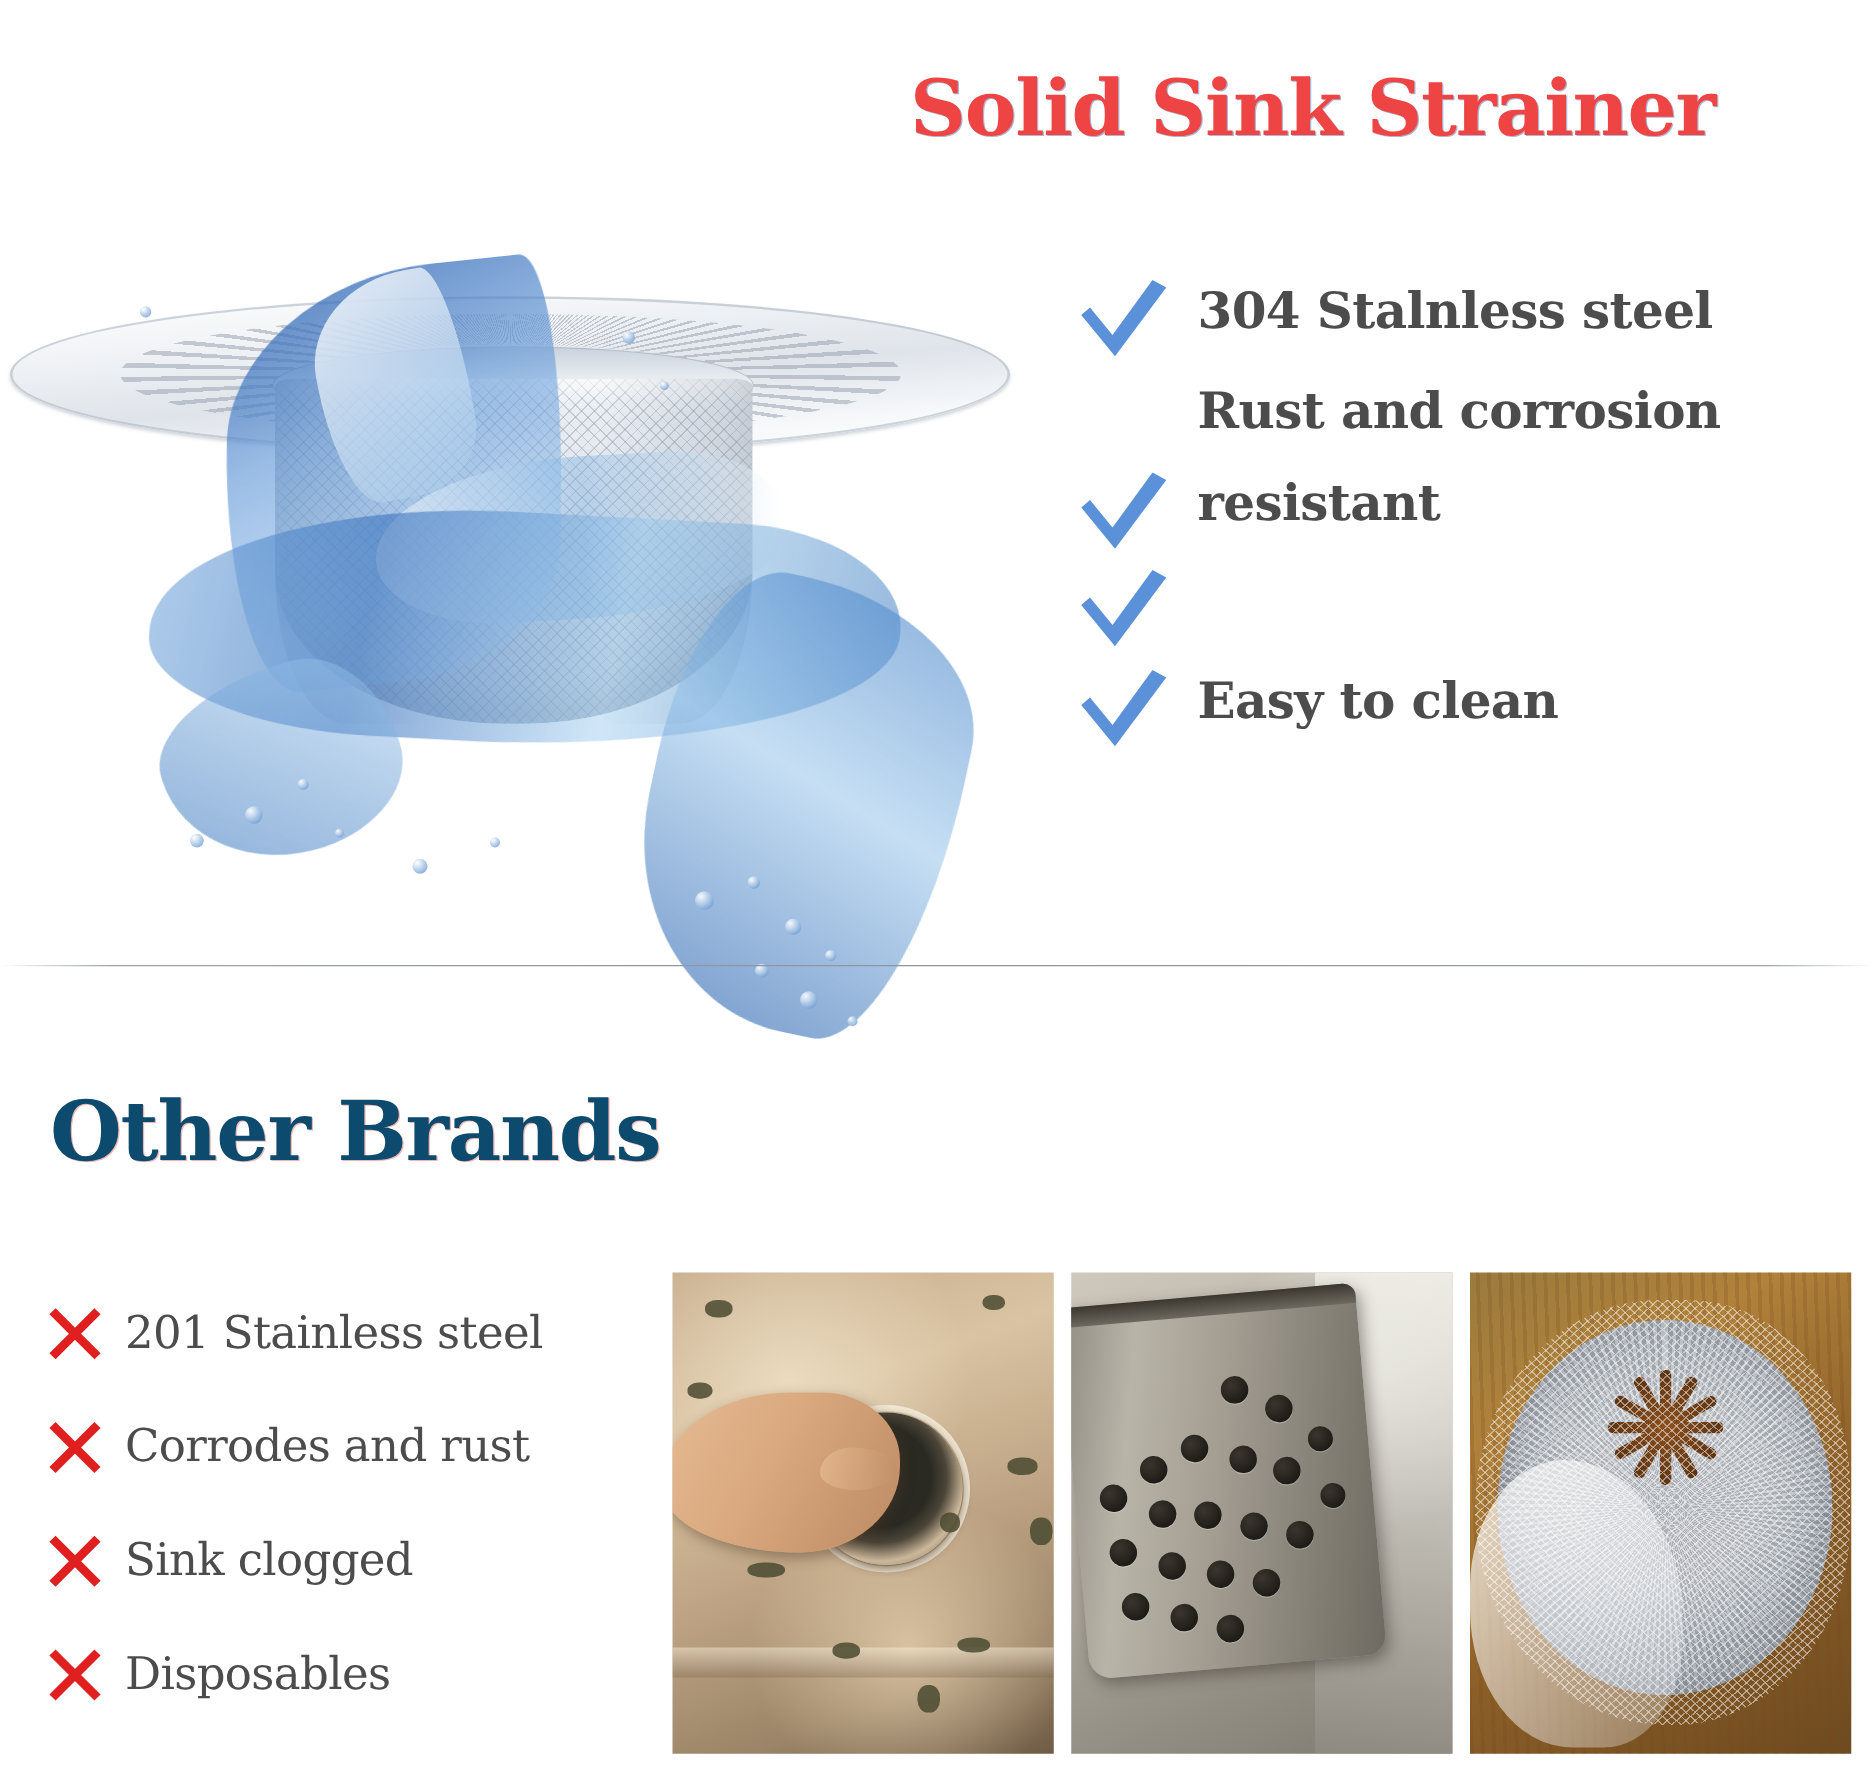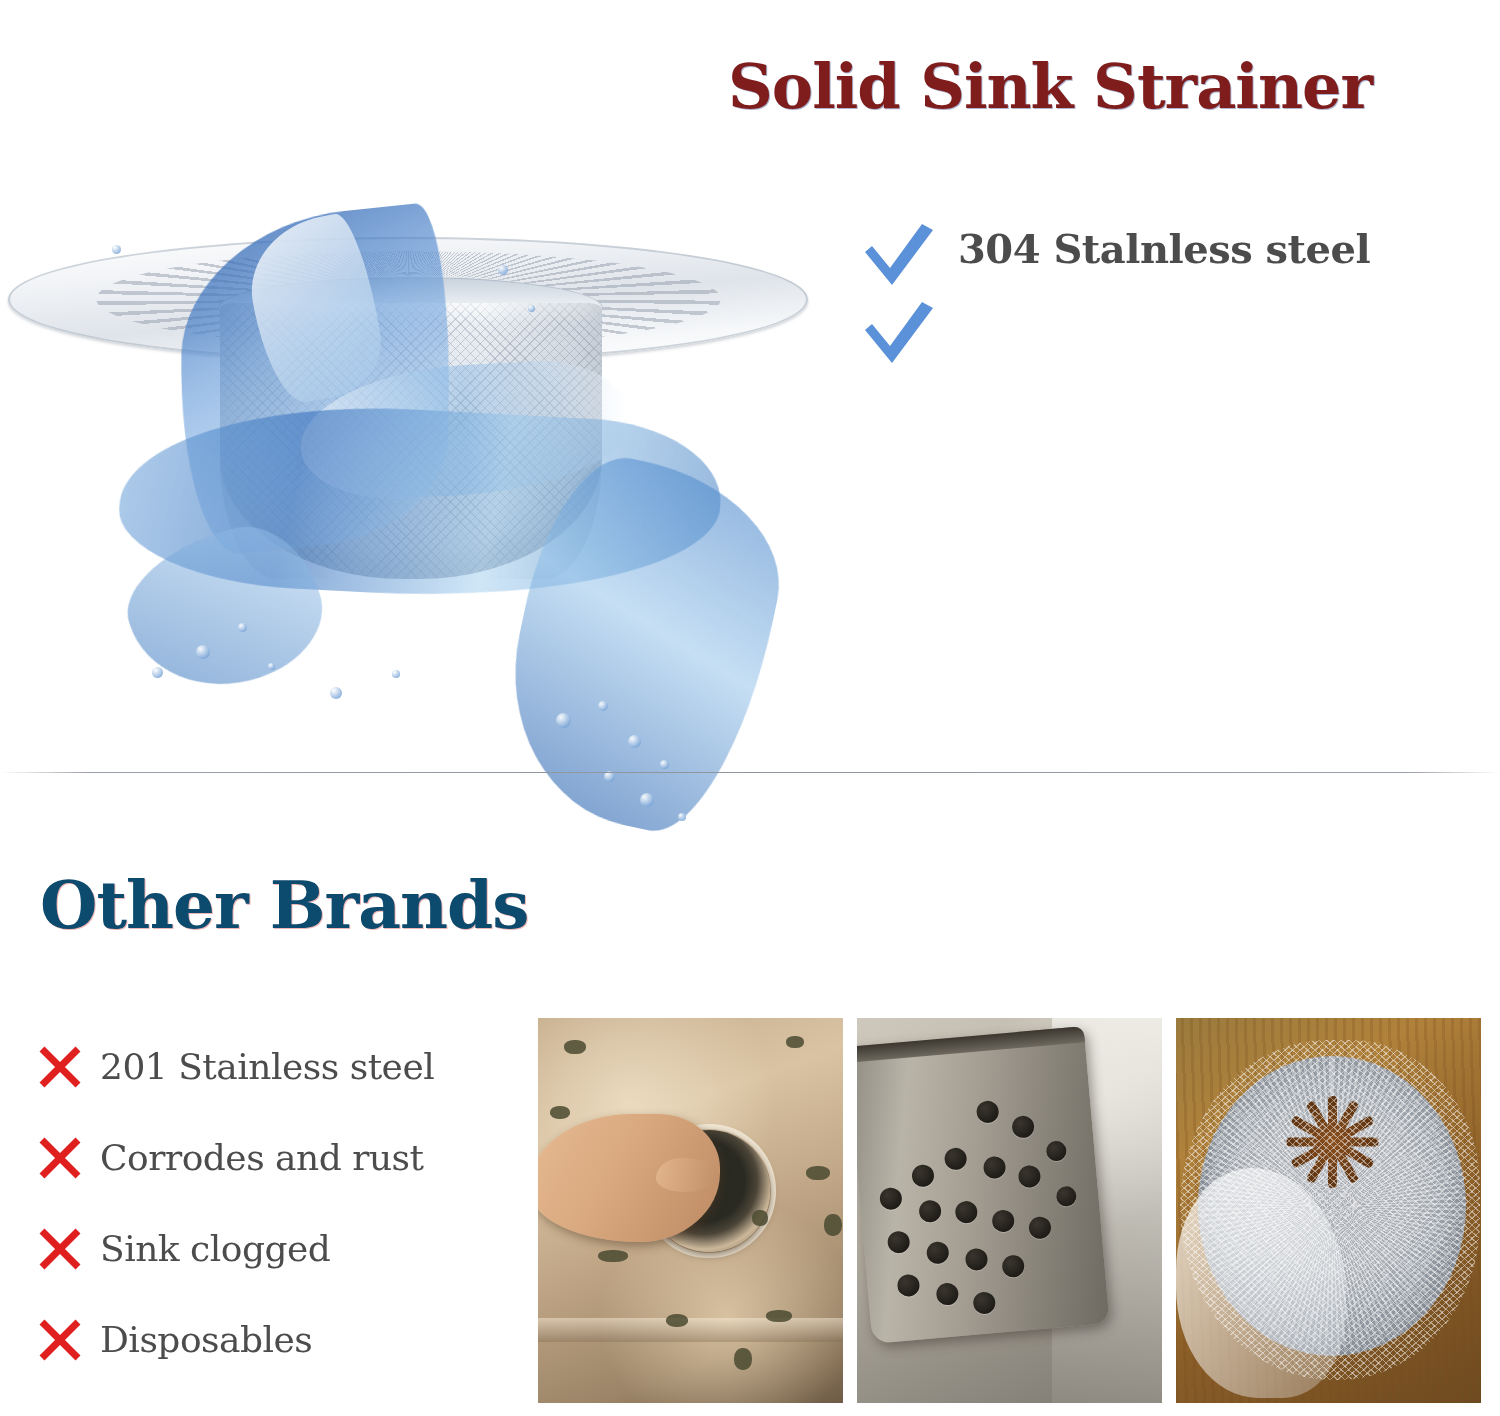--- a/index.html
+++ b/index.html
@@ -161,21 +161,21 @@
   
   #headline {
     position: absolute;
     left: 728px;
     top: 50px;
     width: 760px;
     font-family: "DejaVu Serif", "Liberation Serif", serif;
     font-weight: bold;
     font-size: 62px;
     letter-spacing: -1px;
-    color: #7f1d1d;
+    color: #ef4444;
     white-space: nowrap;
     text-shadow: 1px 1px 0 rgba(21,44,122,.35);
   }
 
   
   #feature-list {
     position: absolute;
     left: 862px;
     top: 212px;
     width: 620px;
@@ -430,29 +430,46 @@
 
       <div class="feature-row">
         <div class="check-slot">
           <svg width="74" height="62" viewBox="0 0 74 62" aria-hidden="true">
             <path d="M3 28 L10 22 L28 44 L60 0 L71 6 L30 61 Z" fill="#5B91D8"></path>
           </svg>
         </div>
         <div class="feature-text">304 Stalnless steel</div>
       </div>
 
-
       <div class="feature-row">
         <div class="check-slot">
           <svg width="74" height="62" viewBox="0 0 74 62" aria-hidden="true">
             <path d="M3 28 L10 22 L28 44 L60 0 L71 6 L30 61 Z" fill="#5B91D8"></path>
           </svg>
         </div>
-      </div>
-
+        <div class="feature-text">Rust and corrosion
+resistant</div>
+      </div>
+
+      <div class="feature-row">
+        <div class="check-slot">
+          <svg width="74" height="62" viewBox="0 0 74 62" aria-hidden="true">
+            <path d="M3 28 L10 22 L28 44 L60 0 L71 6 L30 61 Z" fill="#5B91D8"></path>
+          </svg>
+        </div>
+      </div>
+
+      <div class="feature-row">
+        <div class="check-slot">
+          <svg width="74" height="62" viewBox="0 0 74 62" aria-hidden="true">
+            <path d="M3 28 L10 22 L28 44 L60 0 L71 6 L30 61 Z" fill="#5B91D8"></path>
+          </svg>
+        </div>
+        <div class="feature-text">Easy to clean</div>
+      </div>
 
     </div>
   </div>
 
   <div id="divider"></div>
 
   <div id="bottom-section">
 
     <div id="other-brands-title">Other Brands</div>
 

